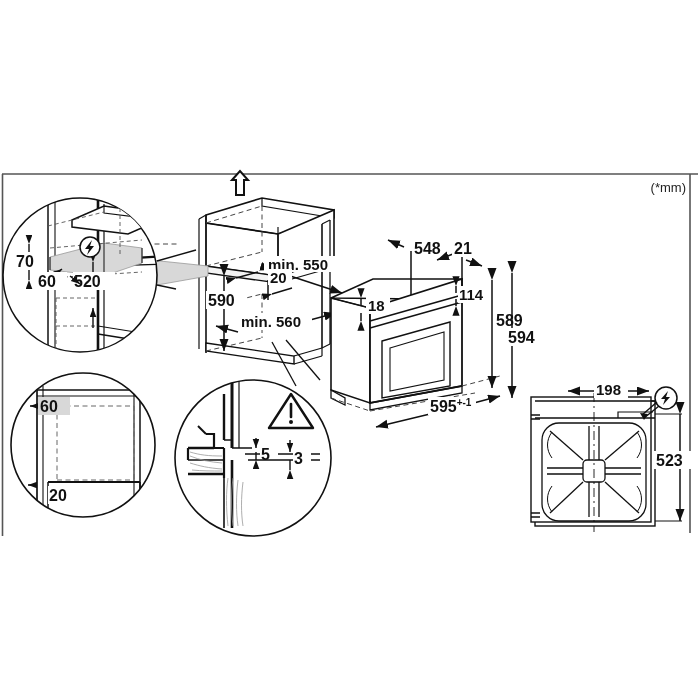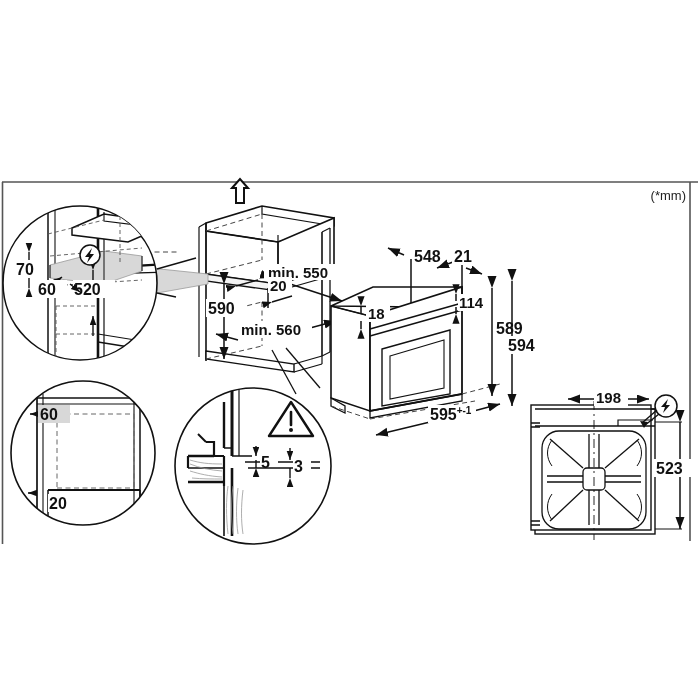--- a/index.html
+++ b/index.html
@@ -1,17 +1,17 @@
 <!DOCTYPE html>
 <html><head>
 <meta charset="utf-8">
 <style>
   html,body{margin:0;padding:0;background:#ffffff;}
   body{width:700px;height:700px;font-family:"Liberation Sans",sans-serif;position:relative;overflow:hidden;}
-  #stage{position:absolute;left:0;top:16px;width:700px;height:496px;}
+  #stage{position:absolute;left:0;top:8px;width:700px;height:496px;}
   svg{display:block;}
   .lbl{font-family:"Liberation Sans",sans-serif;font-weight:bold;fill:#111;}
   .unit{font-family:"Liberation Sans",sans-serif;fill:#222;font-size:13px;}
 </style>
 </head>
 <body>
 
 <div id="stage">
   <svg width="700" height="700" viewBox="0 0 700 700">
     <defs>

